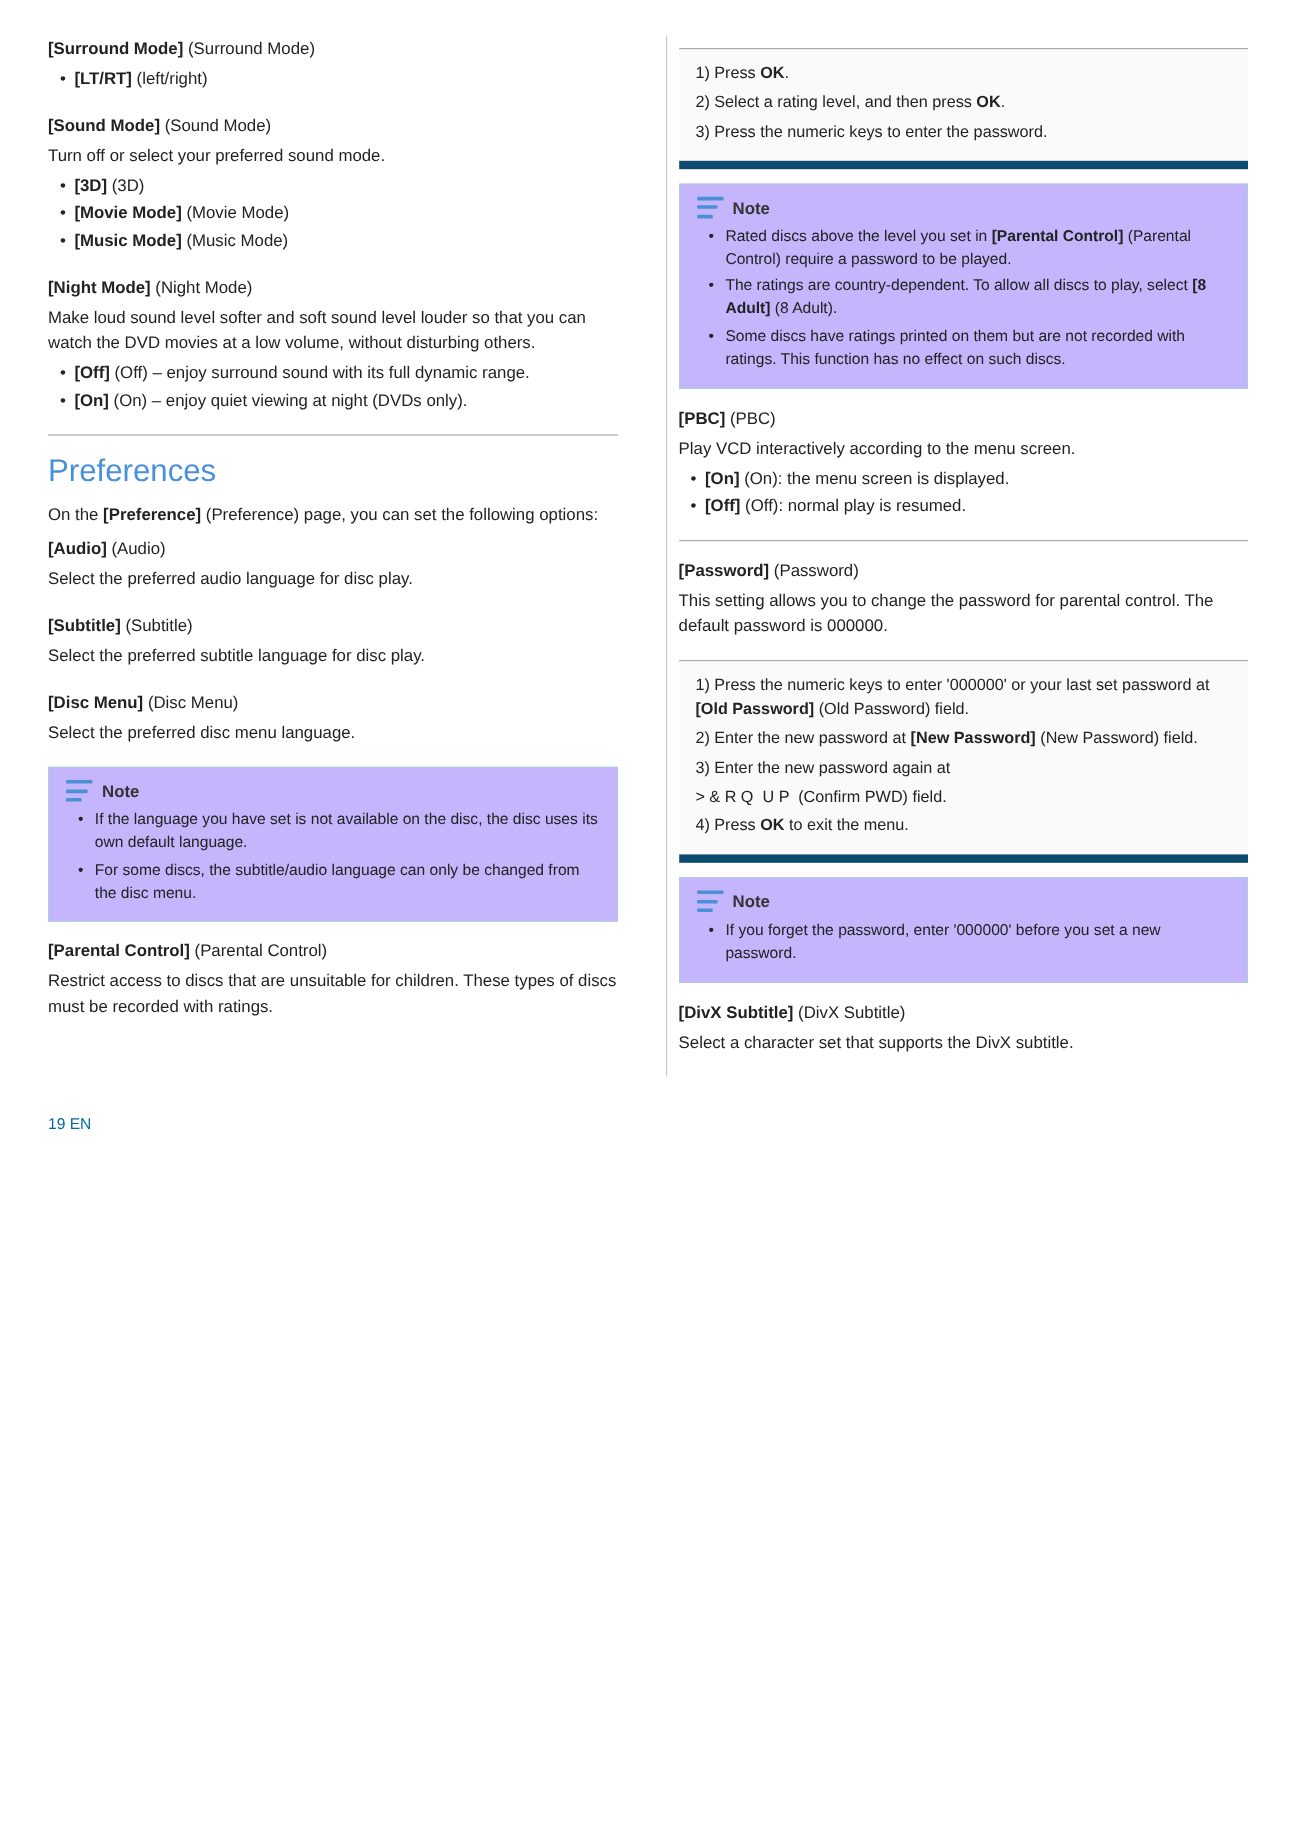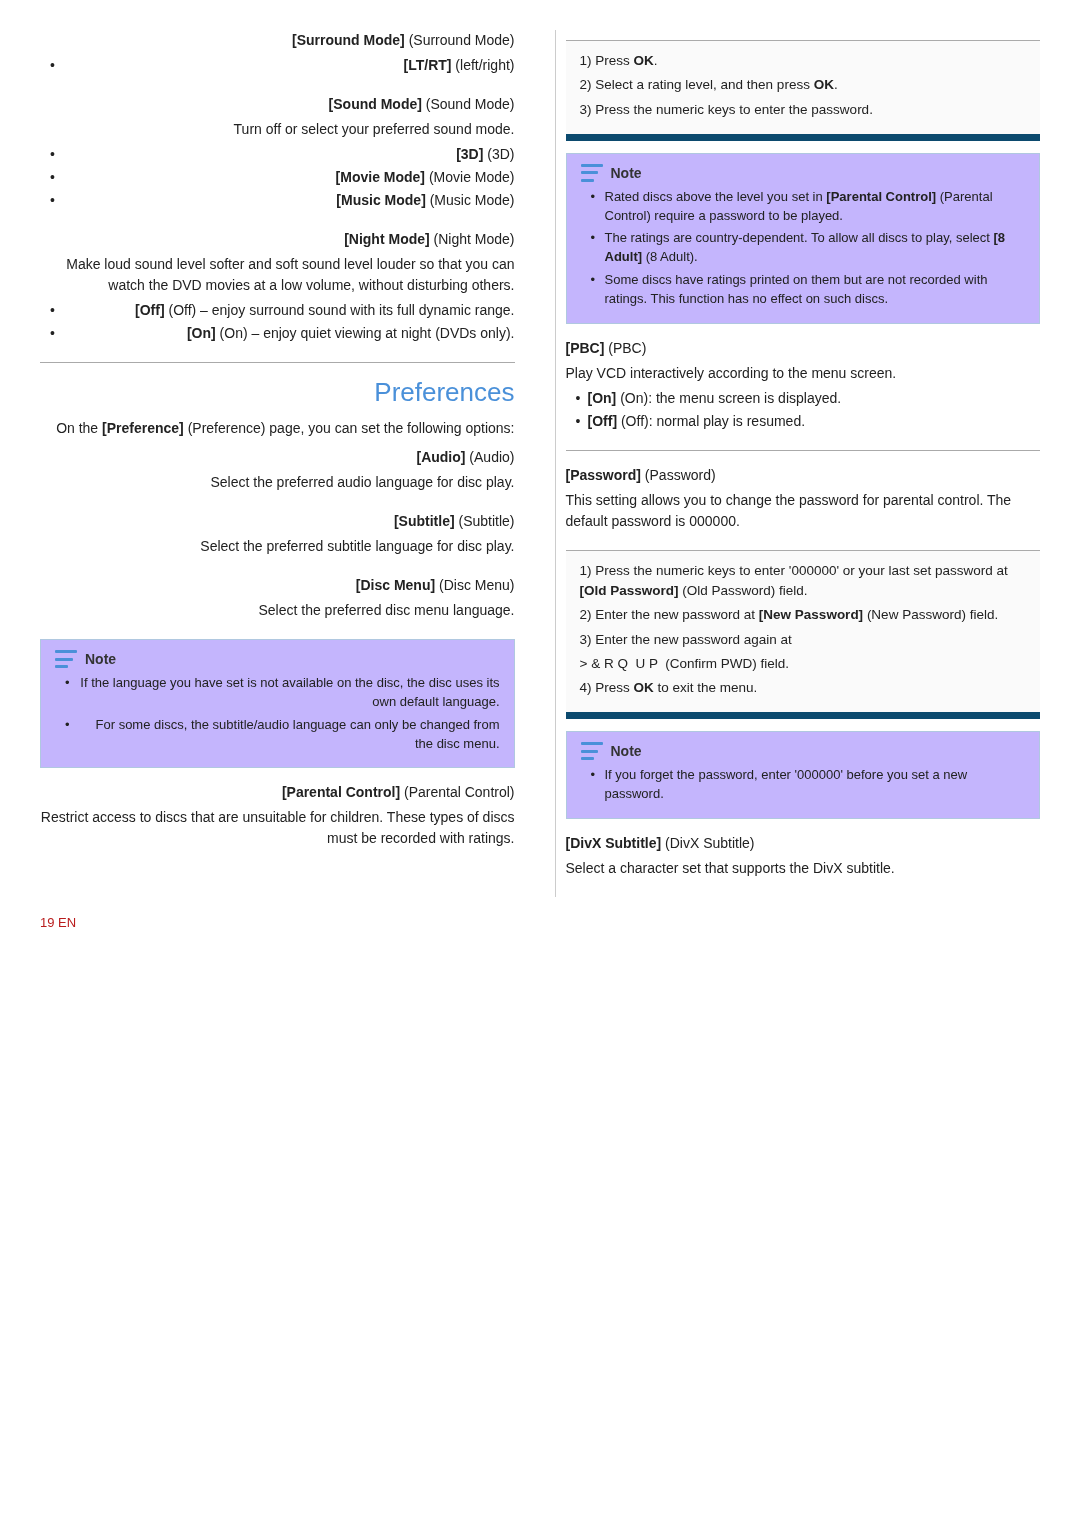--- a/index.html
+++ b/index.html
@@ -12,21 +12,20 @@
       min-height: 1527px;
       padding: 30px 40px 40px 40px;
     }
     .two-col {
       display: flex;
       gap: 30px;
     }
     .col-left {
       flex: 1;
       padding-right: 10px;
-      text-align: right;
     }
     .col-right {
       flex: 1;
       padding-left: 10px;
       border-left: 1px solid #ccc;
     }
     .section {
       margin-bottom: 18px;
     }
     .bracket-bold {
@@ -110,23 +109,23 @@
     .steps-box {
       border-top: 1px solid #aaa;
       border-bottom: 7px solid #0c4a6e;
       padding: 10px 14px;
       margin: 10px 0;
       background: #fafafa;
       font-size: 13.5px;
       line-height: 1.6;
     }
     .page-footer {
-      margin-top: 18px;
+      margin-top: 32px;
       font-size: 13px;
-      color: #b91c1c;
+      color: #0369a1;
     }
     p { line-height: 1.5; margin-bottom: 4px; }
     .inline-bold { font-weight: bold; }
   </style>
 </head>
 <body>
 
 <div class="two-col">
 
   <div class="col-left">

